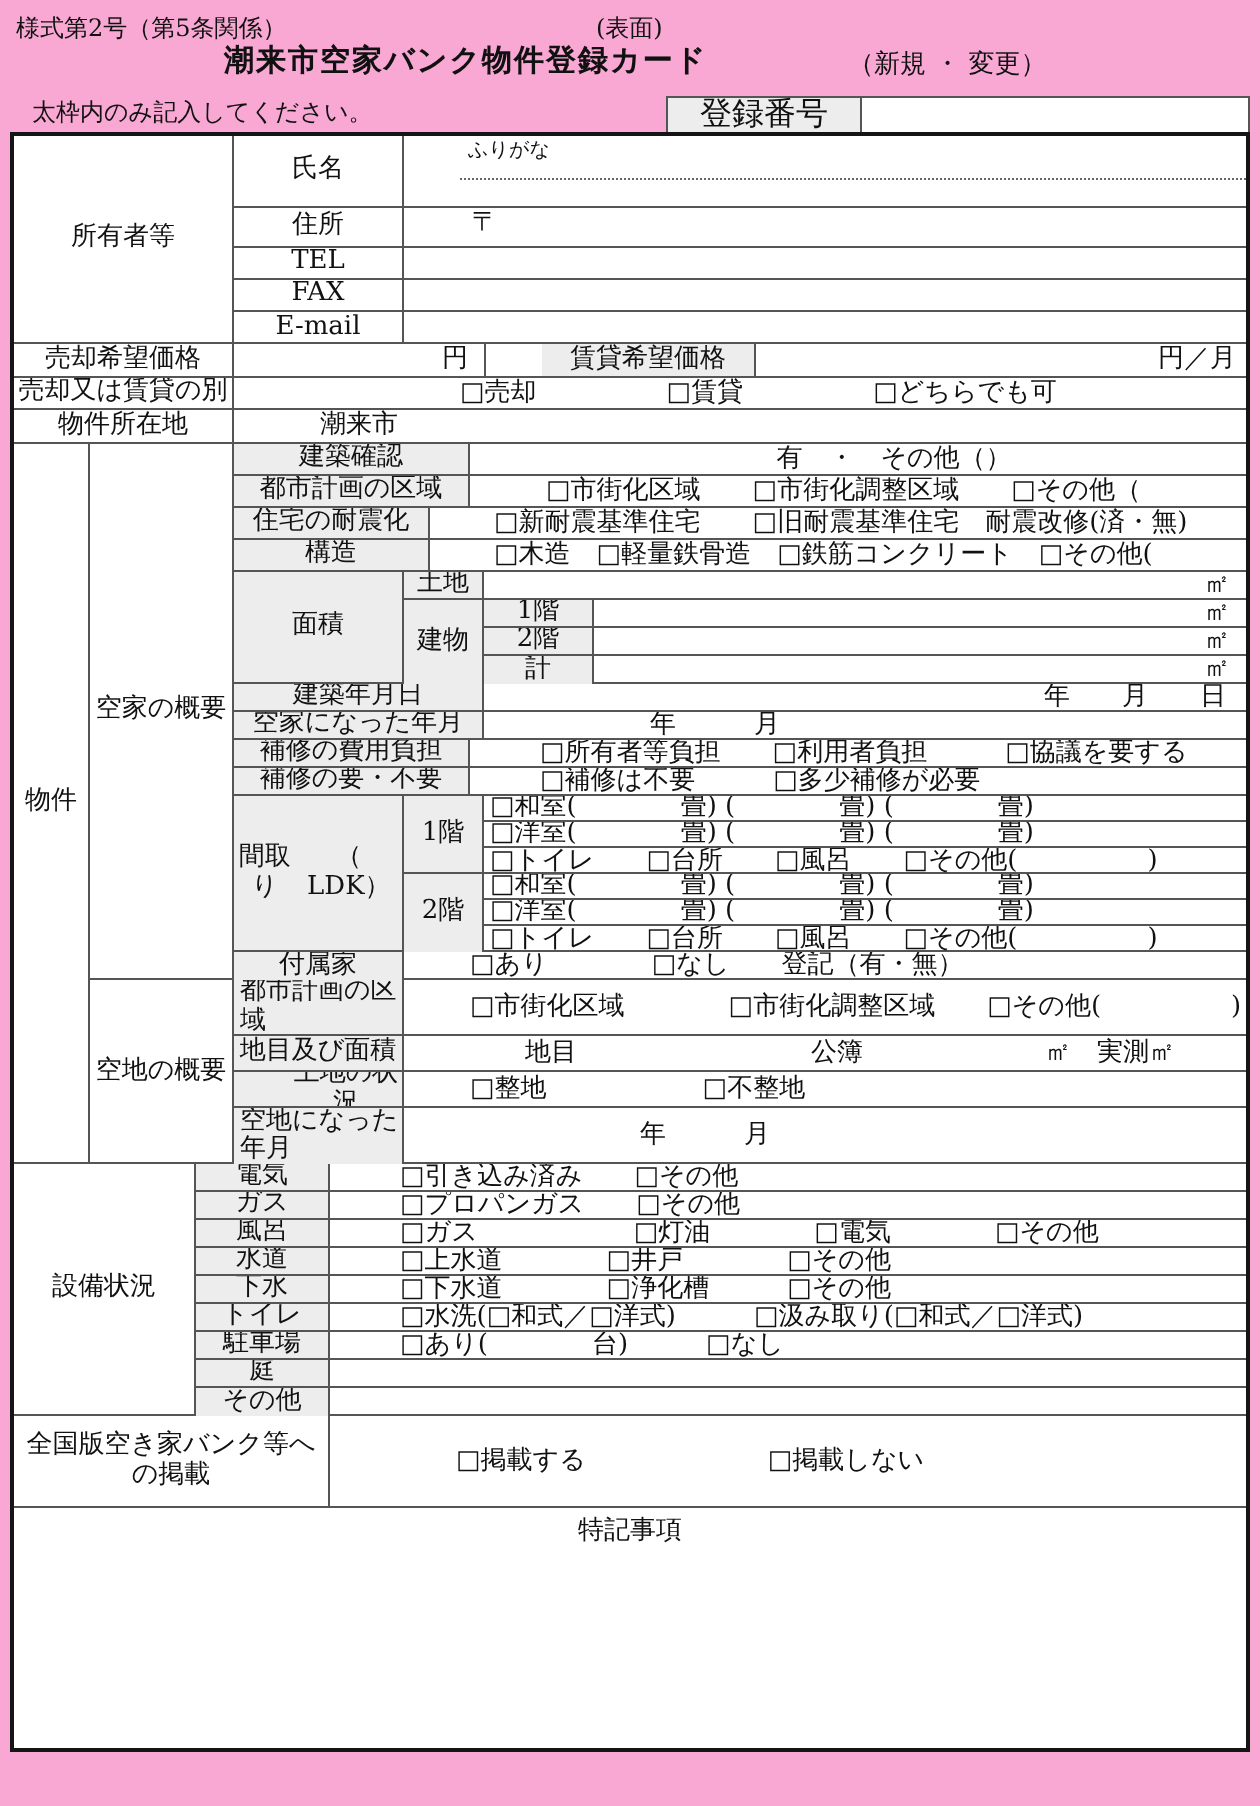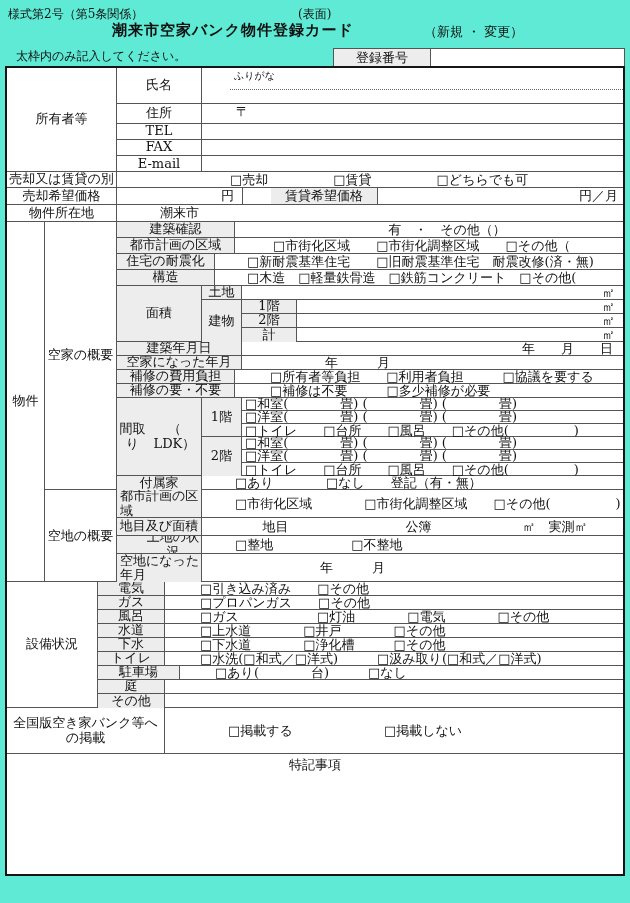--- a/index.html
+++ b/index.html
@@ -1,28 +1,28 @@
 <!DOCTYPE html>
 <html><head>
 <meta charset="utf-8">
 <style>
   :root{ --ln:#555; --thick:#151515; --gray:#ededed; }
   *{ box-sizing:border-box; margin:0; padding:0; }
   html,body{ background:#fff; }
   body{ width:630px; height:903px; font-family:"DejaVu Serif","Liberation Serif",serif; color:#111; }
-  .page{ position:relative; width:630px; height:903px; background:#5eead4; overflow:hidden; }
+  .page{ position:relative; width:630px; height:903px; background:#f9a8d4; overflow:hidden; }
   .abs{ position:absolute; }
   .fs10{ font-size:10px; } .fs12{ font-size:12px; }
   .fs13{ font-size:13px; } .fs15{ font-size:15px; }
   .title{ font-weight:600; letter-spacing:1px; }
 
   .regbox{ position:absolute; left:333px; top:48px; width:292px; height:18px;
            display:flex; border:1px solid var(--ln); border-bottom:none; background:#fff; }
   .regbox .rl{ width:97px; background:var(--gray); border-right:1px solid var(--ln);
-               display:flex; align-items:center; justify-content:center; font-size:13px; }
+               display:flex; align-items:center; justify-content:center; font-size:16px; }
   .regbox .rv{ flex:1; }
 
   .tbl{ position:absolute; left:5px; top:66px; width:620px; height:810px;
         border:2px solid var(--thick); display:flex; flex-direction:column; background:#fff; }
   .r{ display:flex; border-bottom:1px solid var(--ln); flex-shrink:0; min-height:0;gap:28px; }
   .blk{ display:flex; border-bottom:1px solid var(--ln); flex-shrink:0; min-height:0; }
   .c{ display:flex; align-items:center; justify-content:center; border-right:1px solid var(--ln);
       flex-shrink:0; line-height:1.1; font-size:13px; text-align:center; overflow:hidden; }
   .col{ display:flex; flex-direction:column; flex:1; min-width:0; }
   .col > .r:last-child, .col > .blk:last-child{ border-bottom:none; }
@@ -80,29 +80,29 @@
           <div class="c fs12" style="width:85px;">FAX</div>
           <div class="v"></div>
         </div>
         <div class="r" style="height:16px;">
           <div class="c fs12" style="width:85px;">E-mail</div>
           <div class="v"></div>
         </div>
       </div>
     </div>
 
-    <div class="r" style="height:16px;">
-      <div class="c fs12" style="width:110px;">売却又は賃貸の別</div>
-      <div class="v" style="padding-left:85px;">□売却　　　　　□賃貸　　　　　□どちらでも可</div>
-    </div>
     <div class="r" style="height:17px;">
       <div class="c" style="width:110px;">売却希望価格</div>
       <div class="v vr" style="max-width:98px;border-right:1px solid var(--ln);padding-right:8px;">円</div>
       <div class="c lbl" style="width:107px;">賃貸希望価格</div>
       <div class="v vr" style="padding-right:5px;">円／月</div>
+    </div>
+    <div class="r" style="height:16px;">
+      <div class="c fs12" style="width:110px;">売却又は賃貸の別</div>
+      <div class="v" style="padding-left:85px;">□売却　　　　　□賃貸　　　　　□どちらでも可</div>
     </div>
     <div class="r" style="height:17px;">
       <div class="c" style="width:110px;">物件所在地</div>
       <div class="v" style="padding-left:15px;">潮来市</div>
     </div>
 
     <div class="blk" style="height:360px;">
       <div class="c" style="width:38px;">物件</div>
       <div class="col">
 
@@ -266,21 +266,21 @@
         </div>
         <div class="r" style="height:14px;">
           <div class="c lbl" style="width:67px;">下水</div>
           <div class="v" style="padding-left:7px;">□下水道　　　　□浄化槽　　　□その他</div>
         </div>
         <div class="r" style="height:14px;">
           <div class="c lbl" style="width:67px;">トイレ</div>
           <div class="v" style="padding-left:7px;">□水洗(□和式／□洋式)　　　□汲み取り(□和式／□洋式)</div>
         </div>
         <div class="r" style="height:14px;">
-          <div class="c lbl" style="width:82px;">駐車場</div>
+          <div class="c lbl" style="width:67px;">駐車場</div>
           <div class="v" style="padding-left:7px;">□あり(　　　　台)　　　□なし</div>
         </div>
         <div class="r" style="height:14px;">
           <div class="c lbl" style="width:67px;">庭</div>
         </div>
         <div class="r" style="height:14px;">
           <div class="c lbl" style="width:67px;">その他</div>
           <div class="v" style="padding-left:7px;"></div>
         </div>
       </div>

